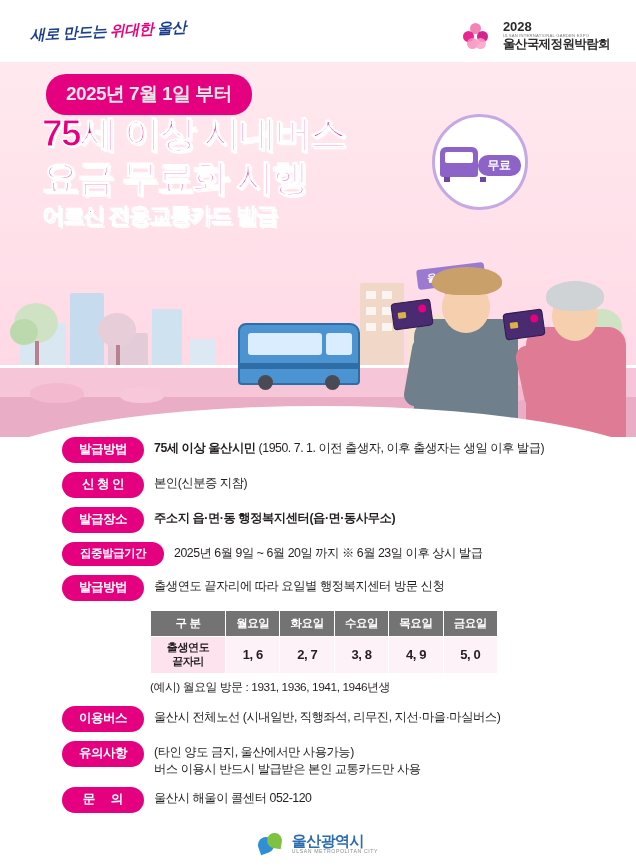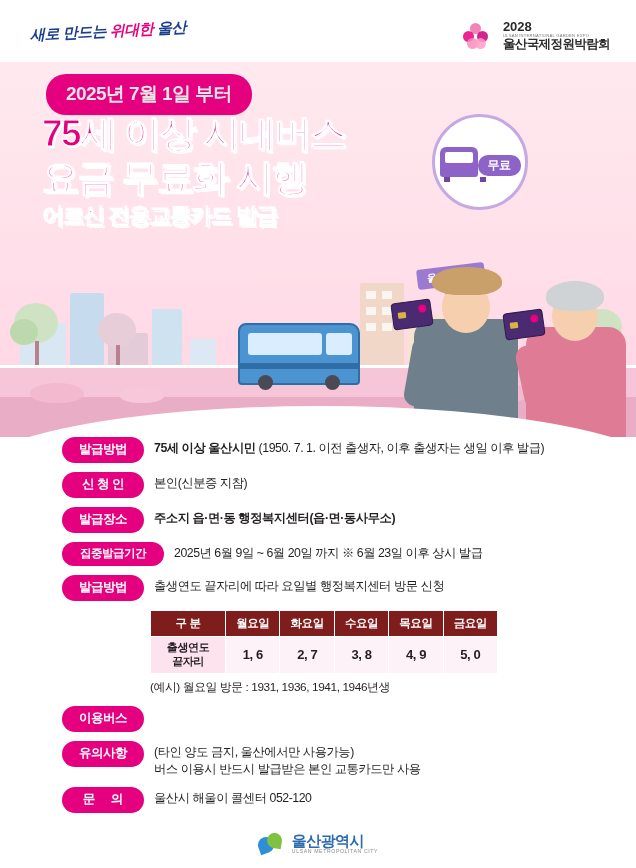--- a/index.html
+++ b/index.html
@@ -180,21 +180,21 @@
   .rowtxt b { font-weight: bold; }
   .rowtxt .pinknote { color:#e5007f; }
 
   
   .tblwrap { padding-left: 150px; margin: 6px 0 6px; }
   table { border-collapse: collapse; width: 348px; }
   th, td {
     border: 1px solid #ffffff; text-align:center; font-size: 11.5px;
     letter-spacing:-0.4px;
   }
-  thead th { background:#7f1d1d; color:#fff; font-weight:bold; padding: 5px 0; }
+  thead th { background:#737373; color:#fff; font-weight:bold; padding: 5px 0; }
   tbody th { background:#fde3ee; color:#231f20; font-weight:bold; padding: 4px 2px; line-height:1.25; font-size: 11px;}
   tbody td { background:#fdf2f7; color:#231f20; font-weight:bold; padding: 6px 0; font-size: 13px;}
   .example { padding-left: 150px; font-size: 11.8px; color:#231f20; letter-spacing:-0.4px; margin-bottom: 10px;}
 
   
   .footer {
     position:absolute; left:0; bottom: 0; width: 636px; height: 48px;
     display:flex; align-items:center; justify-content:center; gap: 8px;
   }
   .ulsan-mark { width: 26px; height: 26px; position:relative; }
@@ -378,20 +378,21 @@
           </tr>
         </tbody>
       </table>
     </div>
 
     <div class="example">(예시) 월요일 방문 : 1931, 1936, 1941, 1946년생</div>
 
     <div class="row">
       <div class="pill">이용버스</div>
       <div class="rowtxt">
+        <div>울산시 전체노선 (시내일반, 직행좌석, 리무진, 지선·마을·마실버스)</div>
       </div>
     </div>
 
     <div class="row">
       <div class="pill">유의사항</div>
       <div class="rowtxt">
         <div>(타인 양도 금지, 울산에서만 사용가능)</div>
         <div>버스 이용시 반드시 발급받은 본인 교통카드만 사용</div>
       </div>
     </div>

